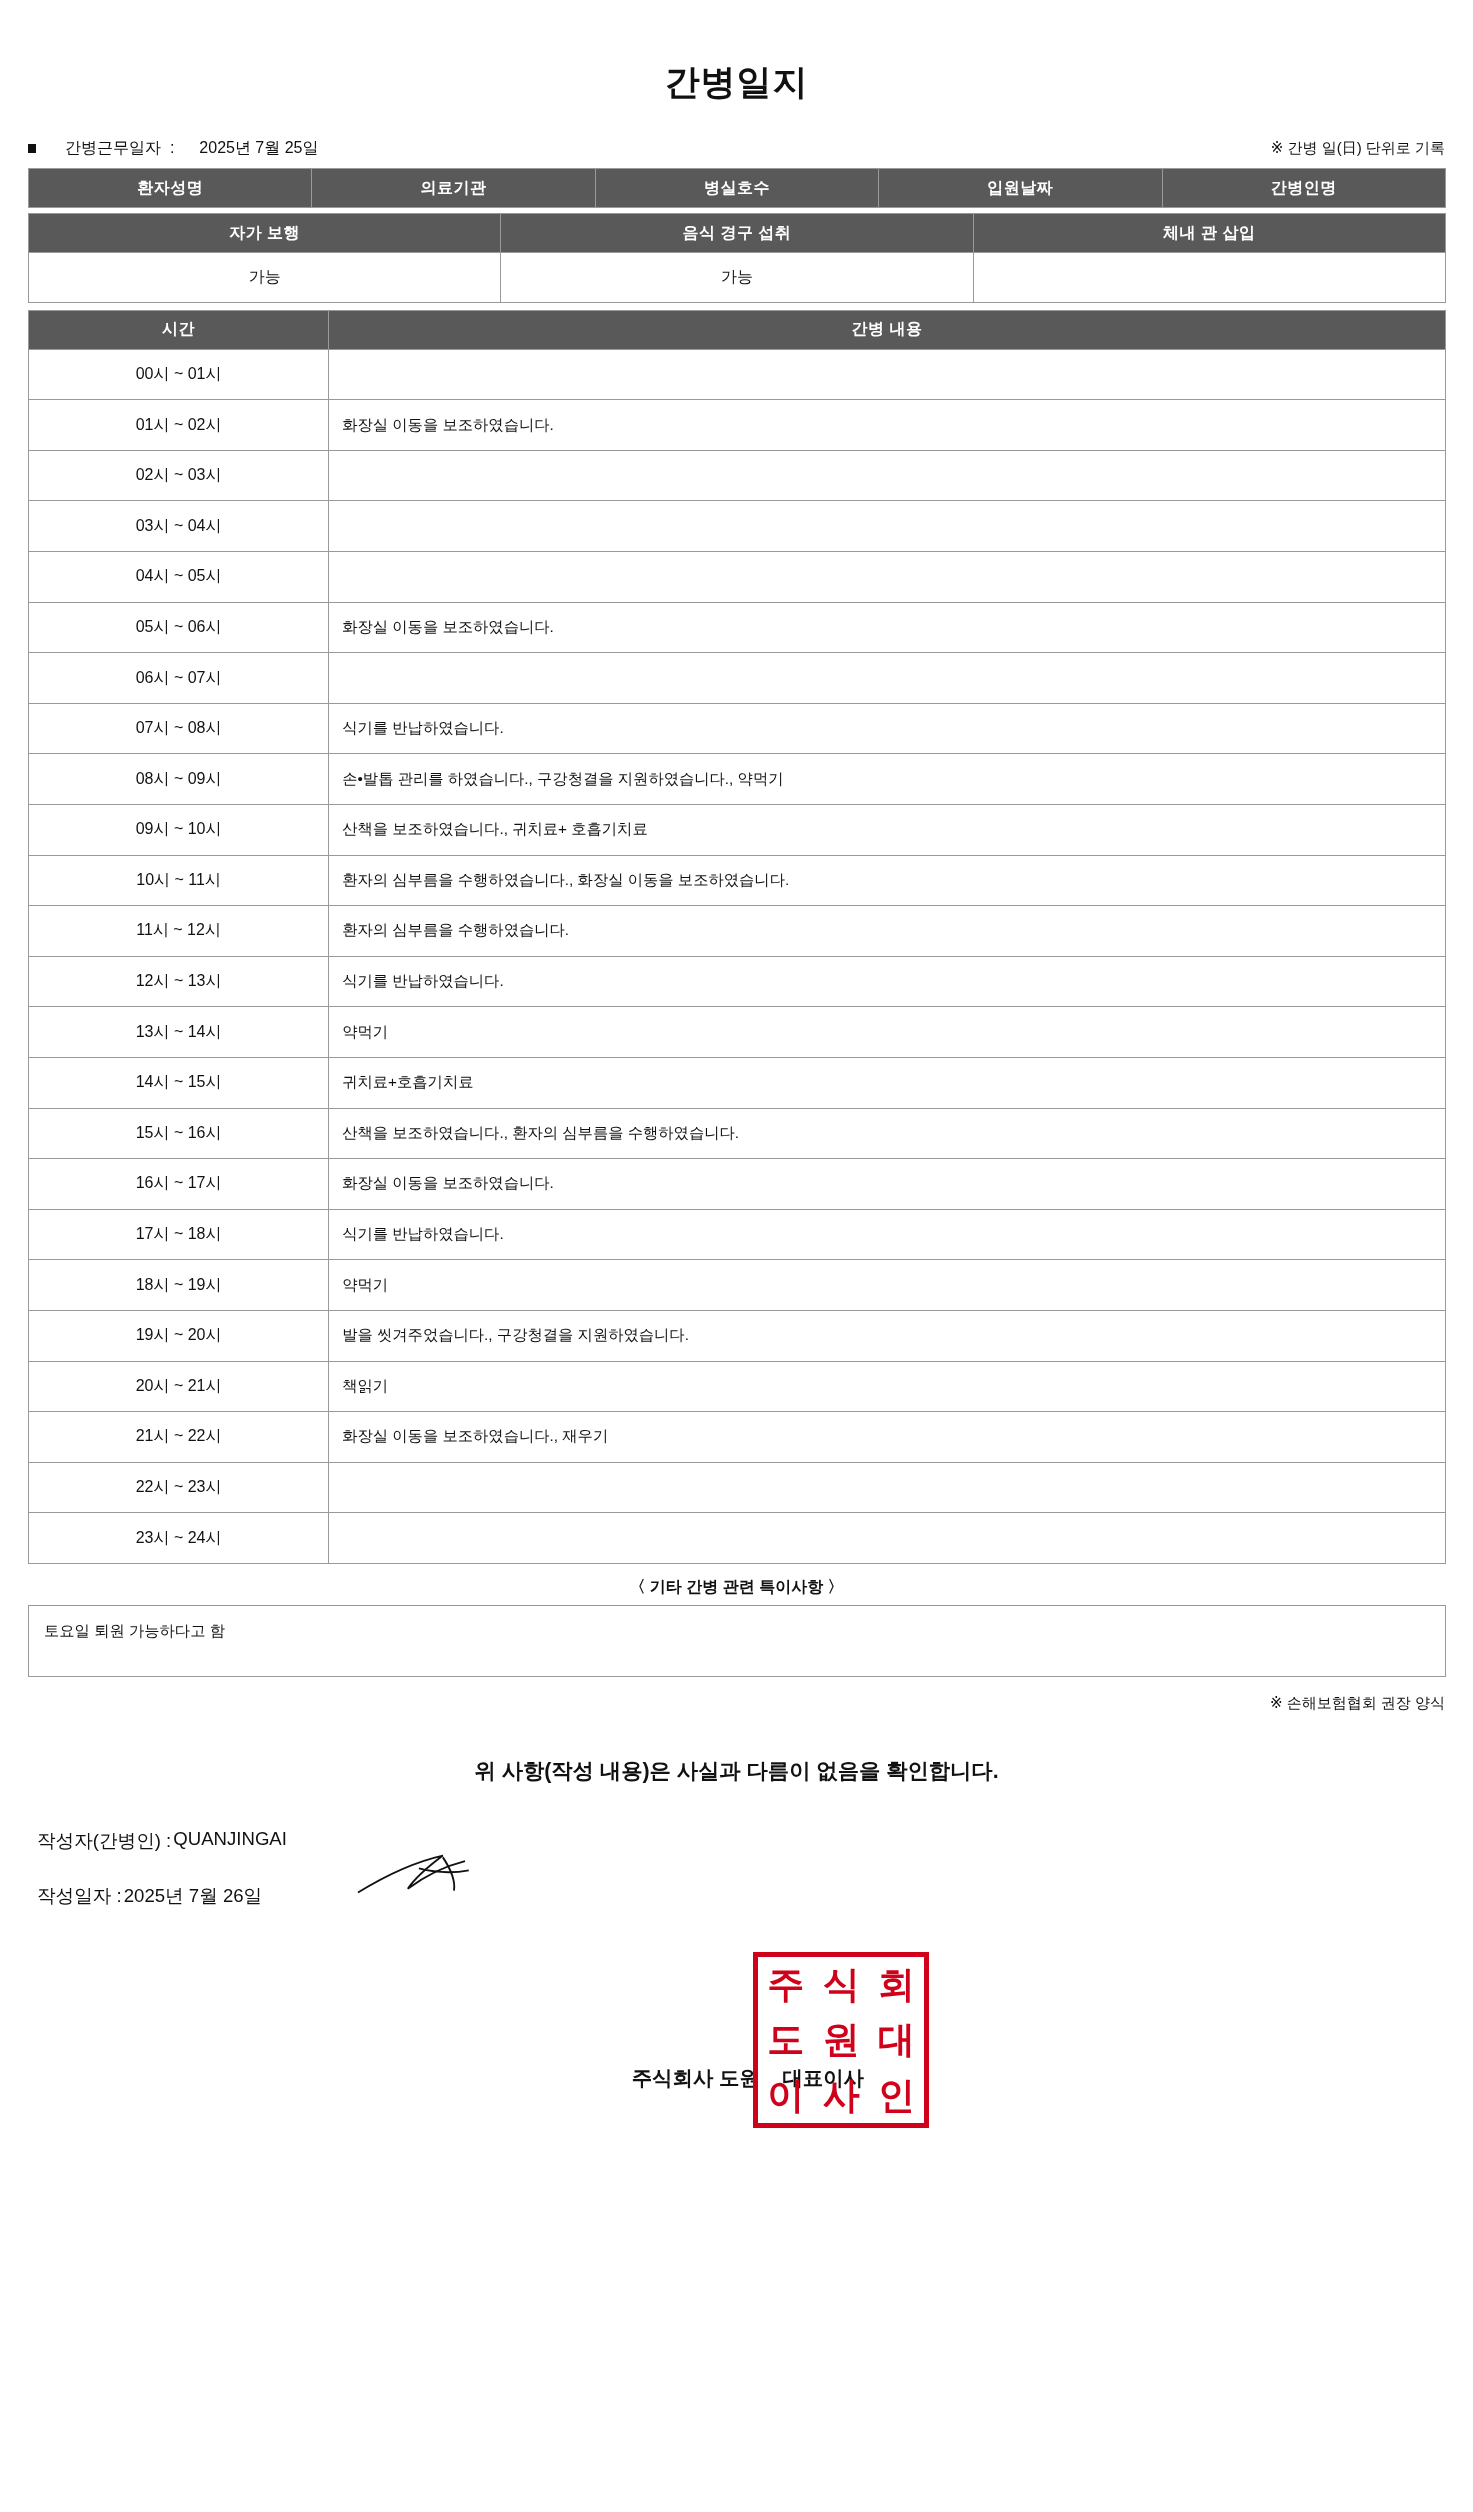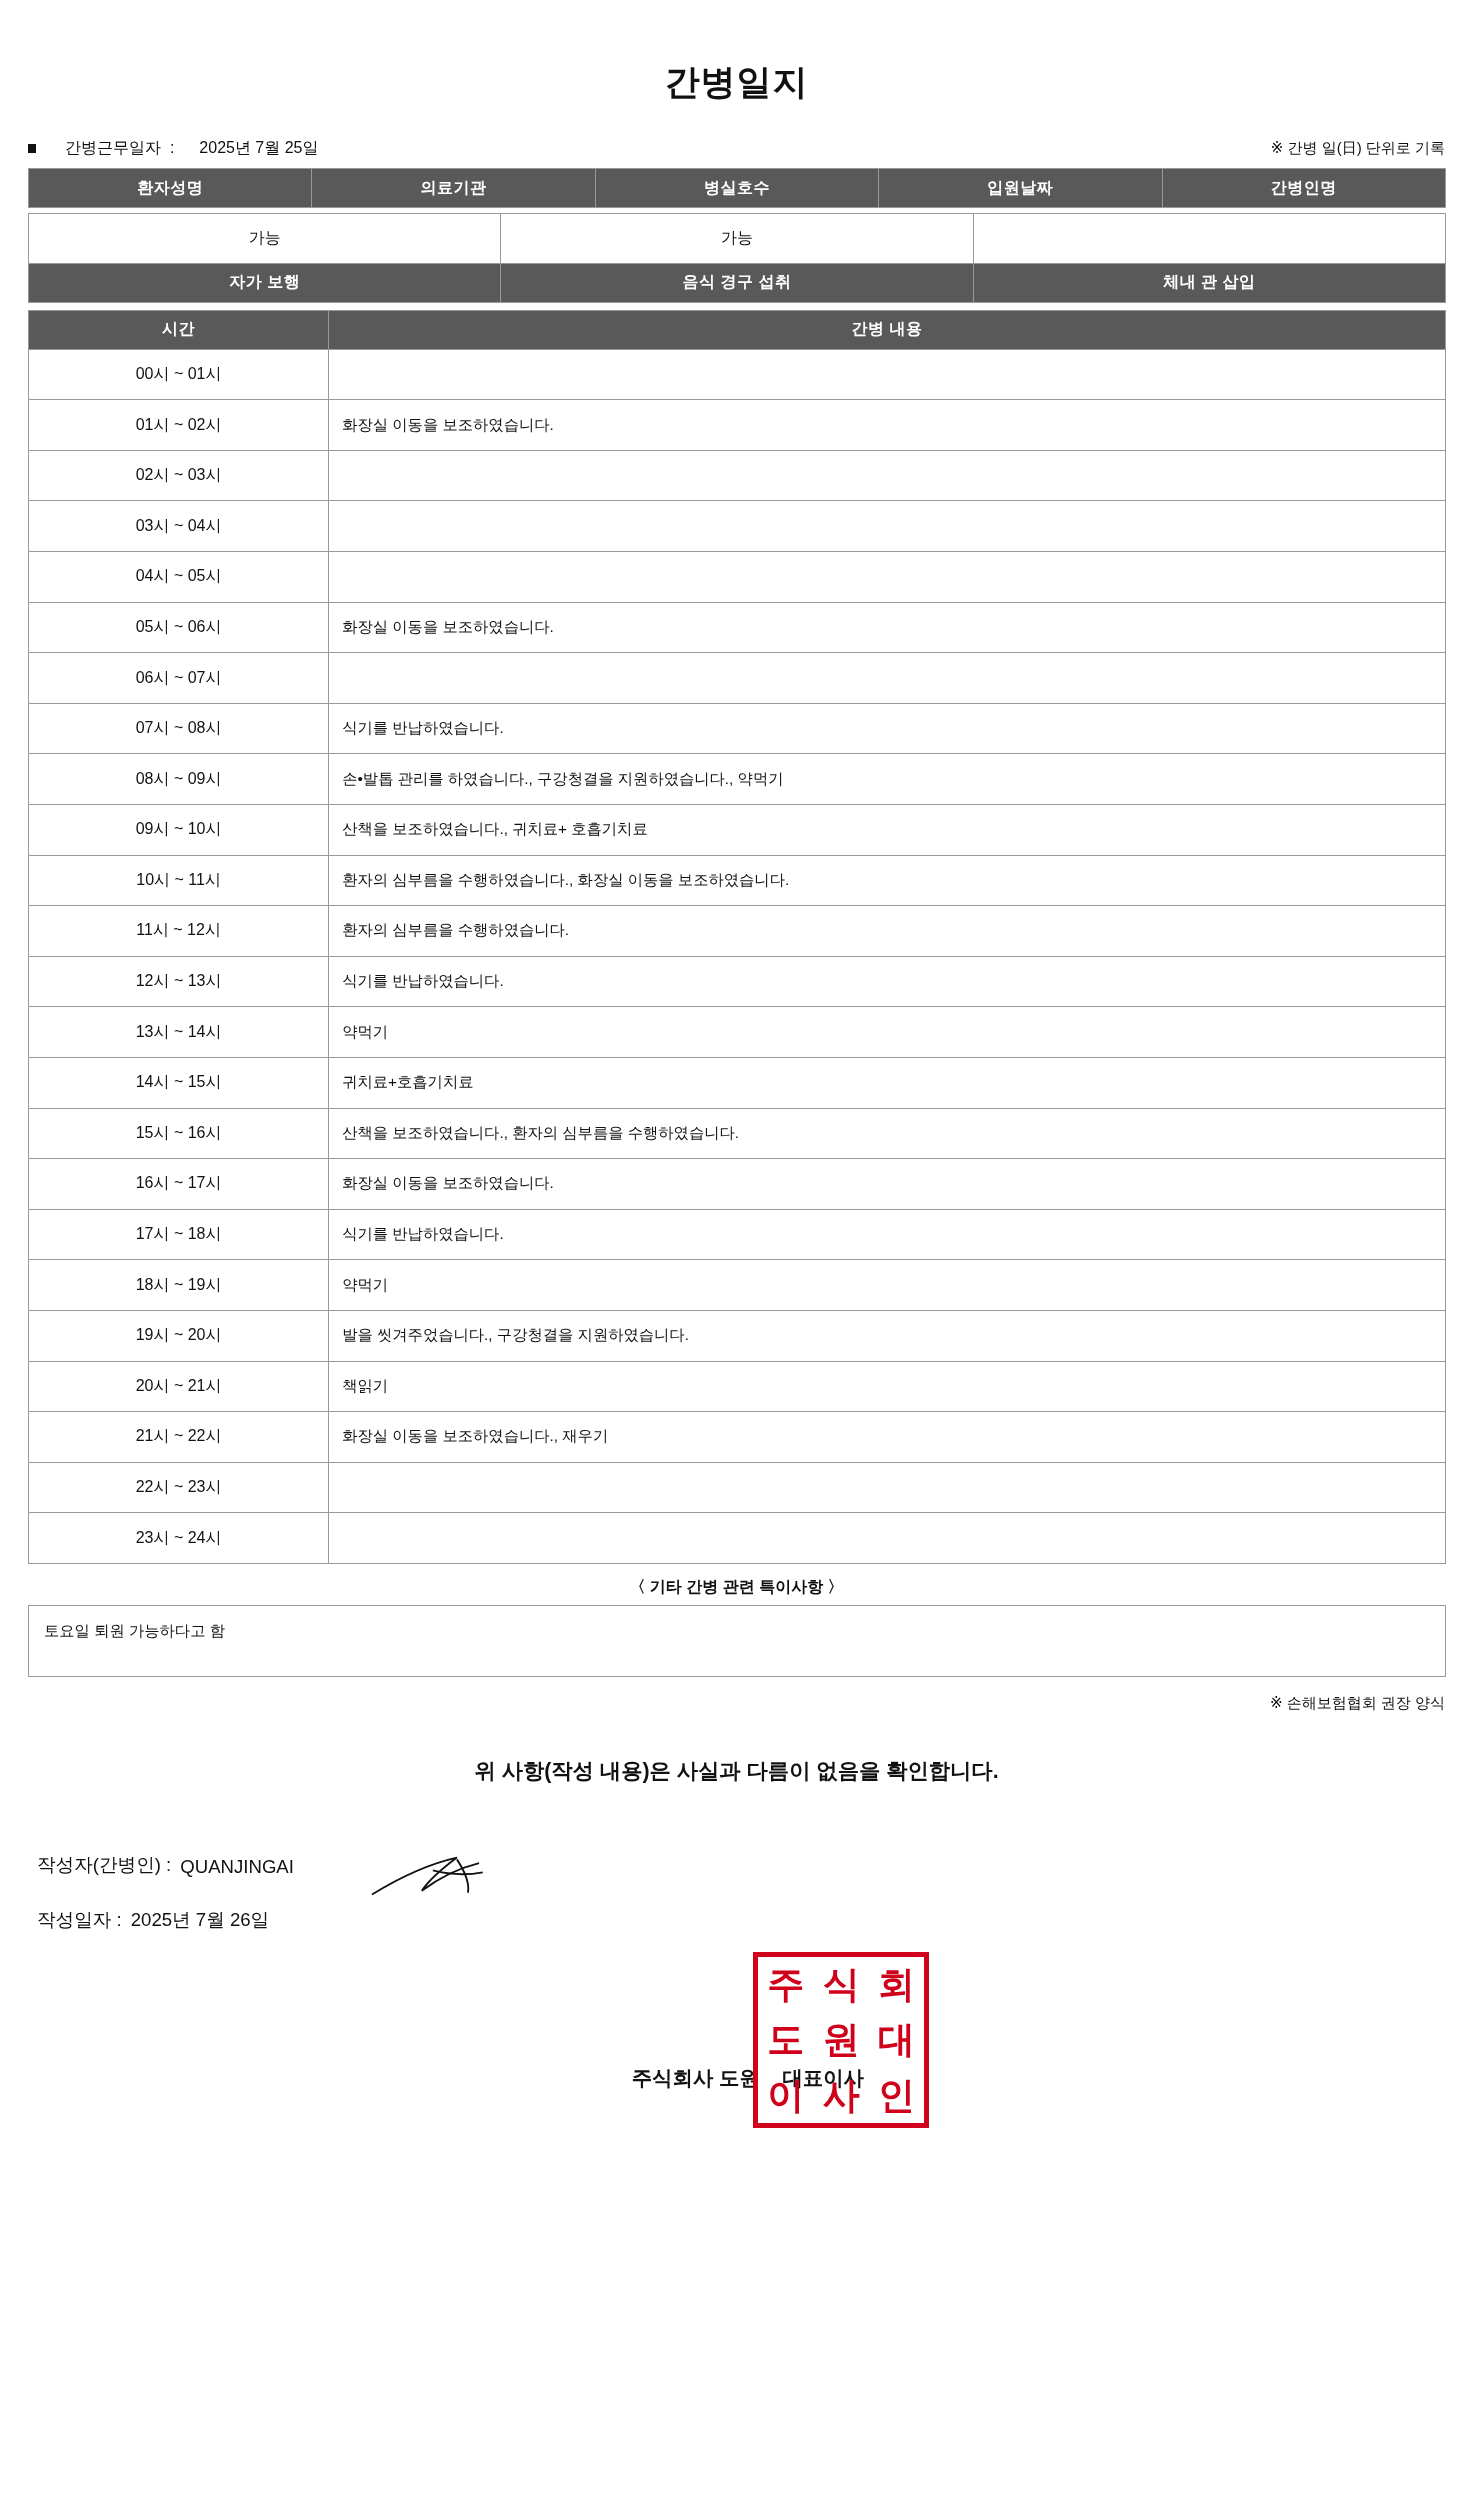--- a/index.html
+++ b/index.html
@@ -141,22 +141,22 @@
     padding: 43px 0 37px 0;
   }
 
   .sig-block {
     padding-left: 37px;
     font-size: 18.6px;
     position: relative;
   }
   .sig-row {
     display: flex;
-    align-items: flex-end;
-    gap: 9px;
+    align-items: flex-start;
+    gap: 2px;
     padding: 5.6px 0 0 0;
     white-space: pre;
     height: 50px;
   }
   .sig-label { font-size: 18.6px; }
   .sig-value { font-size: 18.6px; }
   .sig-mark {
     position: relative;
     width: 139px;
     height: 48px;
@@ -230,28 +230,28 @@
       <th class="hdr">간병인명</th>
     </tr>
   </tbody>
     </table>
 
   <div class="spacer-6"></div>
 
   <table>
     <tbody>
         <tr>
+      <th class="hdr" style="width:33.33%">자가 보행</th>
+      <th class="hdr" style="width:33.33%">음식 경구 섭취</th>
+      <th class="hdr" style="width:33.34%">체내 관 삽입</th>
+    </tr>
+    <tr>
       <td class="val">가능</td>
       <td class="val">가능</td>
       <td class="val"></td>
-    </tr>
-    <tr>
-      <th class="hdr" style="width:33.33%">자가 보행</th>
-      <th class="hdr" style="width:33.33%">음식 경구 섭취</th>
-      <th class="hdr" style="width:33.34%">체내 관 삽입</th>
     </tr>
   </tbody>
     </table>
 
   <table class="sched">
     <thead>
       <tr>
         <th class="hdr time-col">시간</th>
         <th class="hdr">간병 내용</th>
       </tr>

